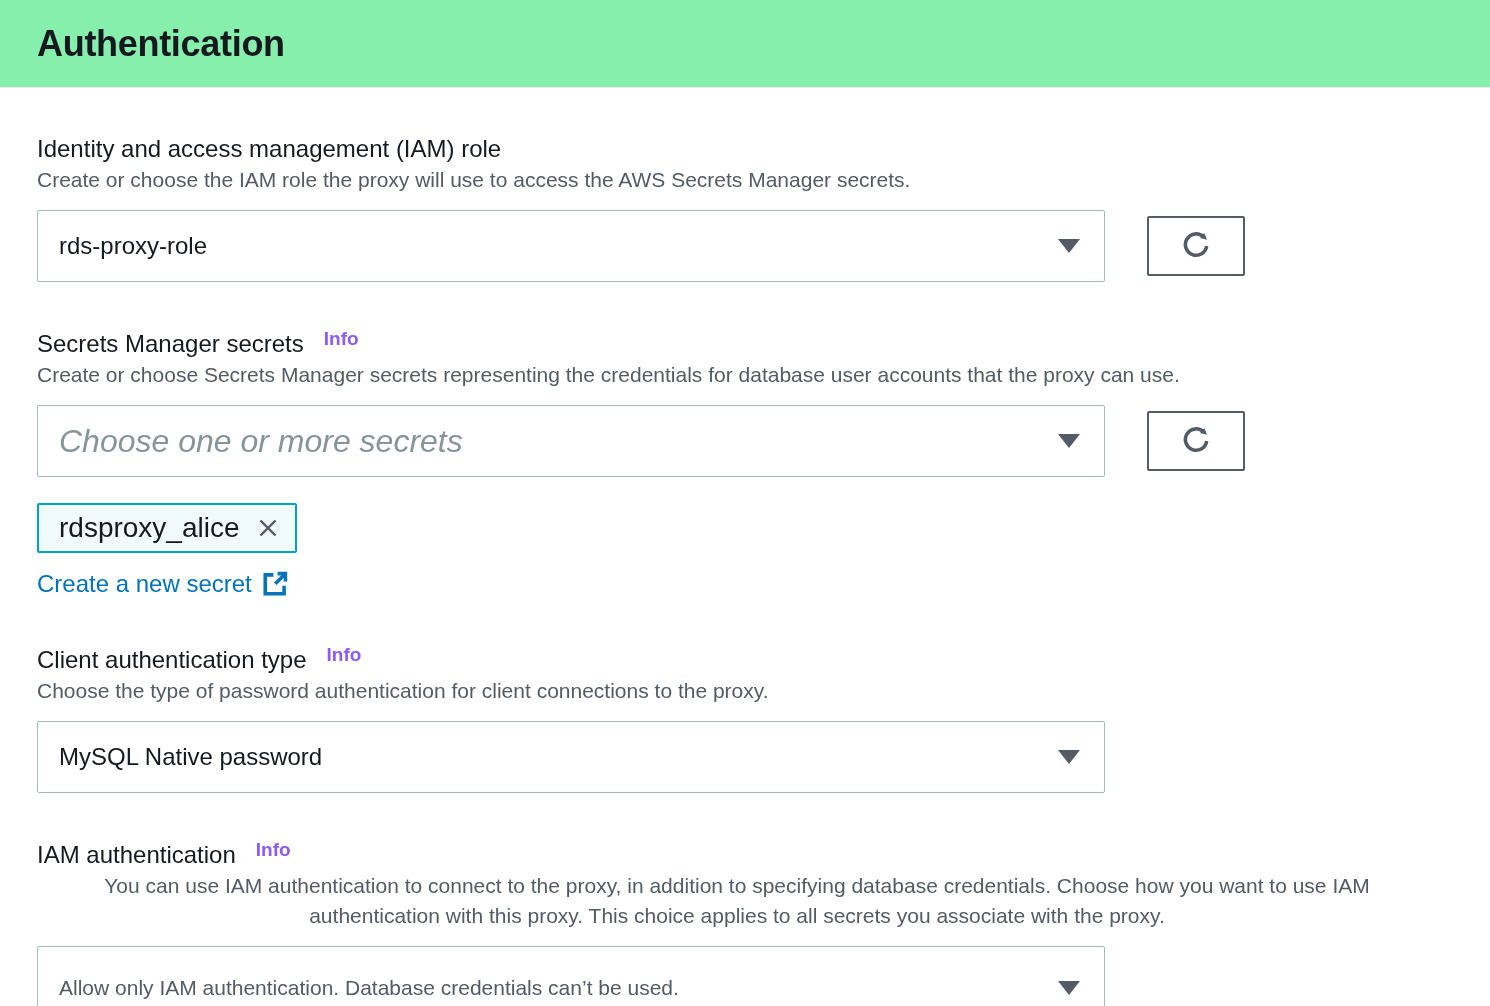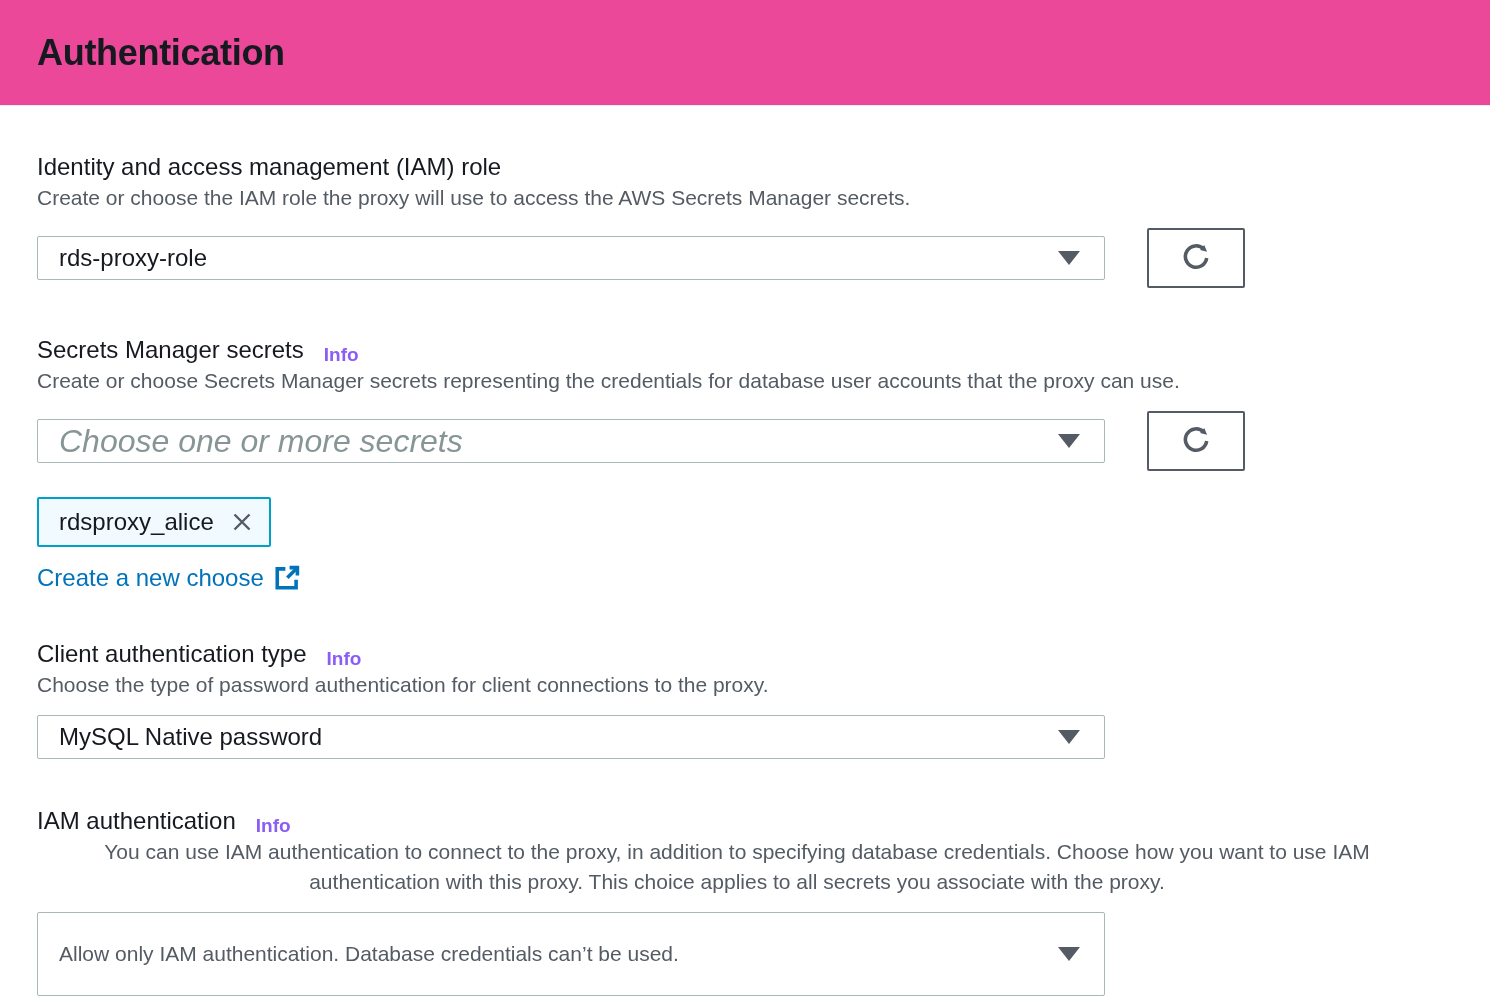--- a/index.html
+++ b/index.html
@@ -3,45 +3,45 @@
 <meta charset="utf-8">
 <style>
   * { box-sizing: border-box; }
   html,body { margin:0; padding:0; }
   body {
     width:1490px; height:1006px; overflow:hidden;
     background:#ffffff; color:#16191f;
     font-family:"Liberation Sans", sans-serif;
   }
   .panel-header {
-    height:106px; background:#ec4899; border-bottom:1px solid #eaeded;
+    height:88px; background:#86efac; border-bottom:1px solid #eaeded;
     display:flex; align-items:center; padding:0 40px 0 37px;
   }
   .panel-title { font-size:36px; font-weight:700; color:#16191f; margin:0; letter-spacing:-0.3px; }
 
   .content { padding:45px 37px 0 37px; }
 
   .field { }
   .field + .field { margin-top:46px; }
 
-  .label-row { display:flex; align-items:flex-end; }
+  .label-row { display:flex; align-items:flex-start; }
   .field-label { font-size:24px; color:#16191f; line-height:32px; }
   .info-link {
     font-size:19px; font-weight:700; color:#8b5cf6; text-decoration:none;
     margin-left:20px; cursor:pointer;
   }
   .field-desc {
     font-size:21px; color:#545b64; line-height:30px; 
   }
   .field-desc.narrow { max-width:1400px;text-align:center; }
 
   .control-row { display:flex; align-items:center; margin-top:15px; }
 
   .select {
-    width:1068px; height:44px; background:#fff;
+    width:1068px; height:72px; background:#fff;
     border:1px solid #aab7b8; border-radius:2px;
     display:flex; align-items:center; justify-content:space-between;
     padding:0 24px 0 21px; cursor:pointer;
   }
   .select-value { font-size:24px; color:#16191f; }
   .select-placeholder { font-size:32px; font-style:italic; color:#879596;text-align:right; }
   .caret {
     width:0; height:0; flex:none;
     border-left:11px solid transparent; border-right:11px solid transparent;
     border-top:14px solid #545b64;
@@ -55,21 +55,21 @@
   .select.tall { height:84px; }
   .sel-2line { display:flex; flex-direction:column; justify-content:center; }
   .sel-2line .select-value { line-height:32px; }
   .sel-sub { font-size:21px; color:#545b64; line-height:28px; }
 
   .token-row { display:flex; margin-top:26px; }
   .token {
     height:50px; background:#f1faff; border:2px solid #00a1c9; border-radius:2px;
     display:flex; align-items:center; padding:0 15px 0 20px; margin-right:22px;
   }
-  .token-label { font-size:24px; color:#16191f; }
+  .token-label { font-size:28px; color:#16191f; }
   .token-x { display:flex; align-items:center; margin-left:16px; cursor:pointer; background:none; border:none; padding:0; }
 
   .link-row { margin-top:17px; }
   .ext-link {
     display:inline-flex; align-items:center; color:#0073bb;
     font-size:24px; text-decoration:none; cursor:pointer;
   }
   .ext-link .ext-icon { margin-left:10px; display:flex; }
 </style>
 </head>
@@ -129,21 +129,21 @@
           <span style="display:flex;">
             <svg width="24" height="24" viewBox="0 0 16 16">
               <path d="M3 3 L13 13 M13 3 L3 13" stroke="#545b64" stroke-width="1.6" fill="none"></path>
             </svg>
           </span>
         </button>
       </div>
     </div>
     <div class="link-row">
       <a class="ext-link">
-        <span>Create a new choose</span>
+        <span>Create a new secret</span>
         <span class="ext-icon">
           <svg width="26" height="26" viewBox="0 0 16 16">
             <path d="M13.6 9 V14 H2 V2.4 H7" stroke="#0073bb" stroke-width="2.2" fill="none"></path>
             <path d="M9.6 1.6 H14.4 V6.4" stroke="#0073bb" stroke-width="2.2" fill="none"></path>
             <path d="M14.2 1.8 L8.2 7.8" stroke="#0073bb" stroke-width="2.2" fill="none"></path>
           </svg>
         </span>
       </a>
     </div>
   </div>

